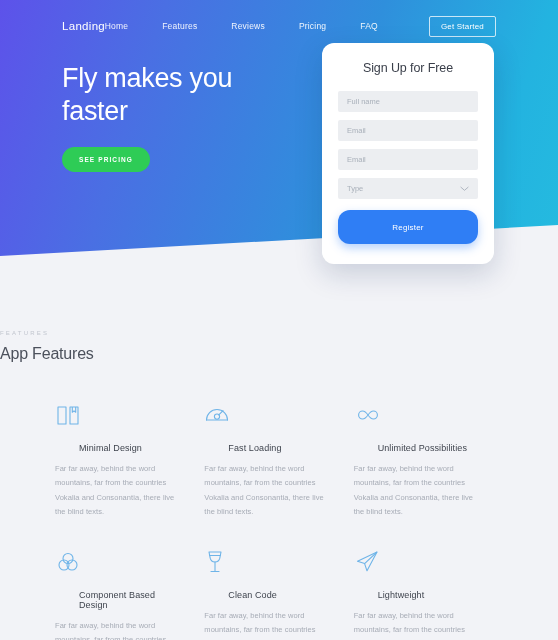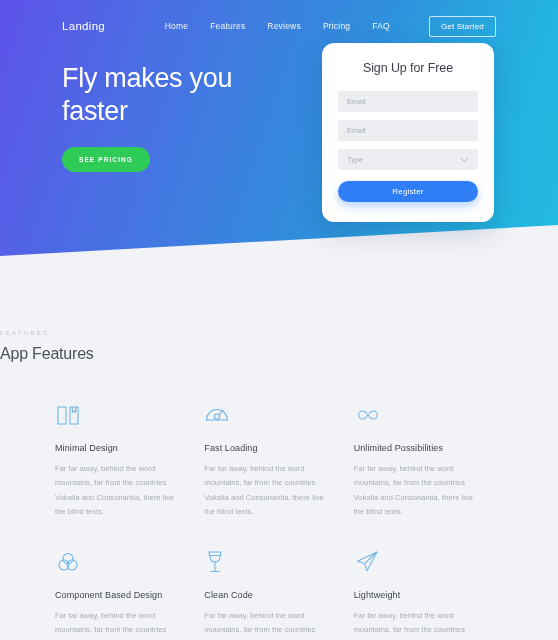--- a/index.html
+++ b/index.html
@@ -42,21 +42,21 @@
     font-size: 11.5px;
     color: #ffffff;
     letter-spacing: .3px;
     font-weight: 400;
   }
   .nav-links {
     position: absolute;
     right: 62px;
     display: flex;
     align-items: center;
-    gap: 4px;
+    gap: 16px;
   }
   .nav-link {
     font-size: 8.5px;
     color: rgba(255,255,255,.92);
     padding: 0 9px;
     letter-spacing: .2px;
     white-space: nowrap;
     text-decoration: none;
   }
   .get-started {
@@ -145,21 +145,21 @@
   .chev {
     position: absolute;
     right: 9px; top: 50%;
     transform: translateY(-50%);
     pointer-events: none;
     line-height: 0;
   }
   .register-btn {
     display: block;
     width: 100%;
-    height: 21px;
+    height: 34px;
     background: #2f7ef5;
     border: none;
     border-radius: 12px;
     color: #ffffff;
     font-size: 8px;
     letter-spacing: .2px;
     cursor: pointer;
     font-family: inherit;
     box-shadow: 0 4px 10px rgba(47,126,245,.35);
   }
@@ -190,20 +190,21 @@
     row-gap: 29px;
   }
   .feat { padding-right: 28px; }
   .feat-icon { height: 30px; margin-bottom: 11px; line-height: 0; }
   .feat-title {
     font-size: 9px;
     color: #3f444e;
     margin-bottom: 9px;
     font-weight: 400;
     letter-spacing: .1px;
+    margin-left: 24px;
   }
   .feat-text {
     font-size: 7.5px;
     line-height: 1.92;
     color: #a7acb6;
     letter-spacing: .05px;
   }
 </style>
 </head>
 <body>
@@ -226,20 +227,21 @@
 
     <div class="hero-copy">
       <h1 class="hero-title">Fly makes you faster</h1>
       <button class="cta-green">SEE PRICING</button>
     </div>
   </div>
 
   <div class="signup-card">
     <div class="signup-title">Sign Up for Free</div>
 
+    <input class="field" type="text" placeholder="Full name" style="">
     <input class="field" type="text" placeholder="Email" style="">
     <input class="field" type="text" placeholder="Email" style="">
 
     <div class="select-wrap">
       <input class="field" type="text" readonly="" placeholder="Type" style="">
       <span class="chev">
         <svg width="9" height="6" viewBox="0 0 10 6">
             <path d="M1 1l4 3.5L9 1" fill="none" stroke="#aeb5bf" stroke-width="1.1" stroke-linecap="round" stroke-linejoin="round"></path>
           </svg>
       </span>

